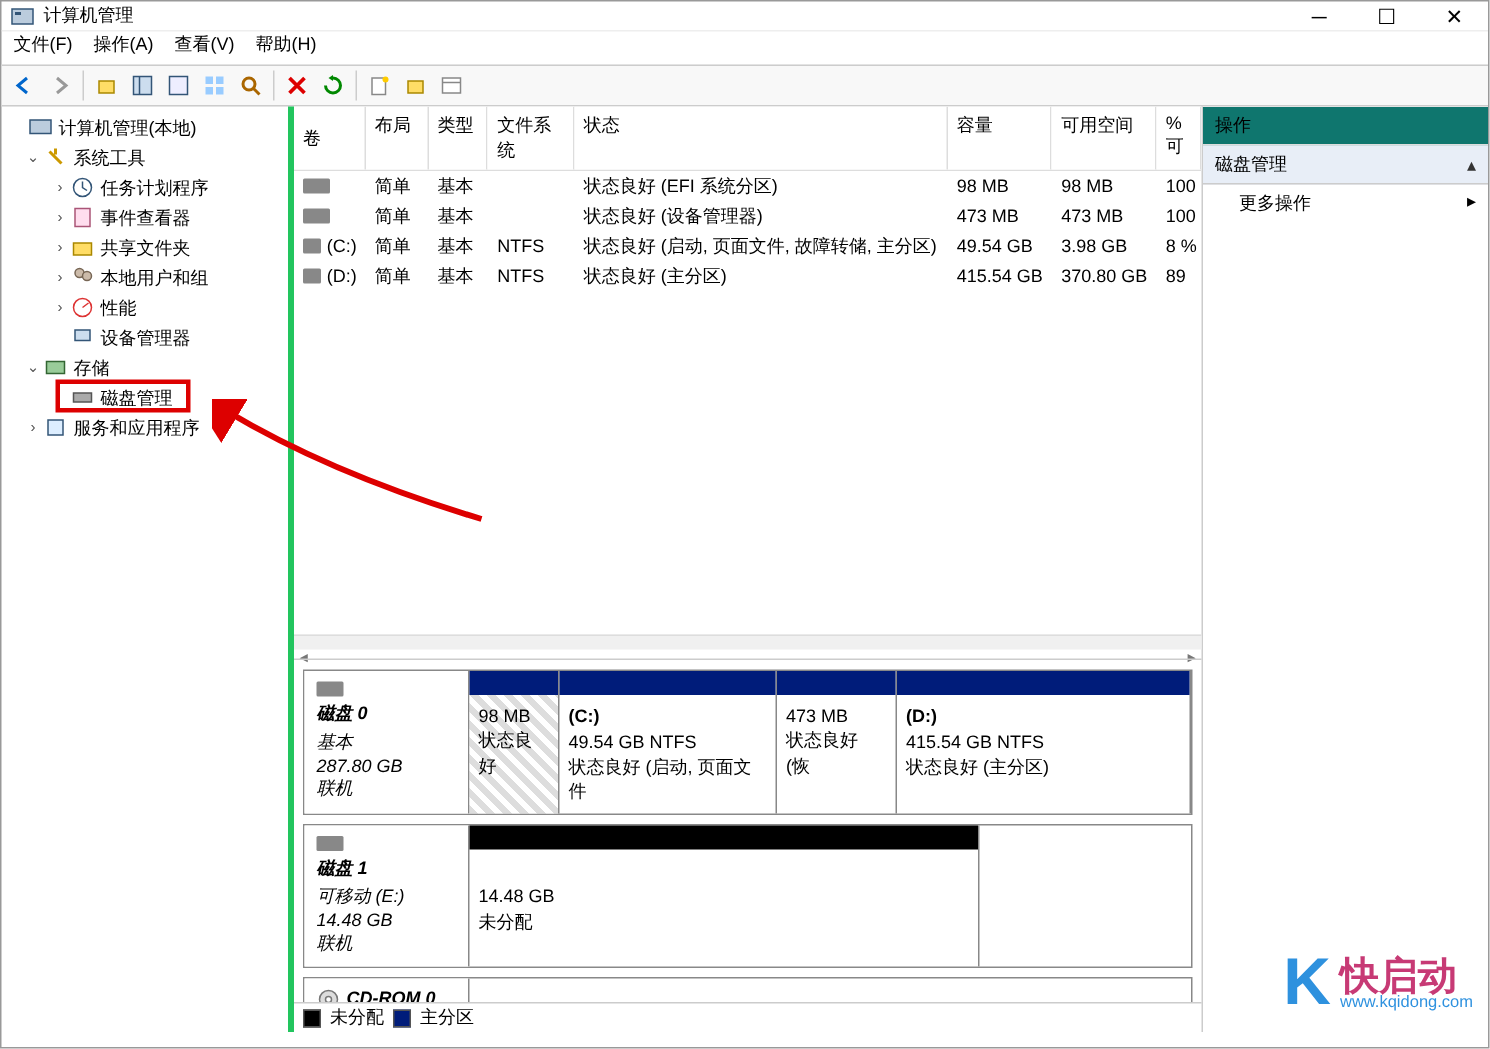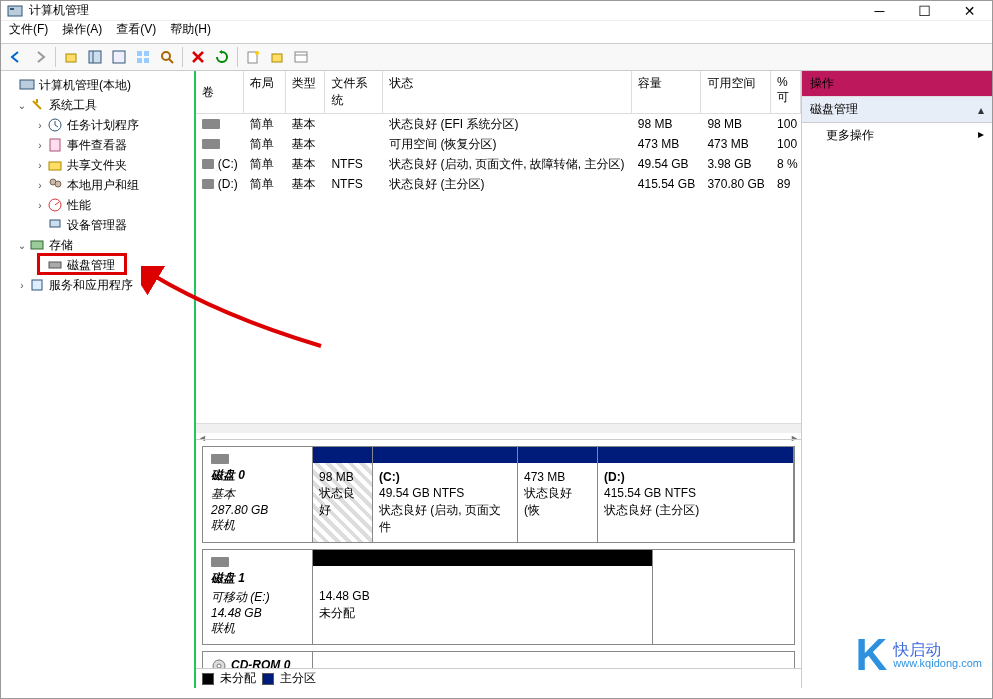--- a/index.html
+++ b/index.html
@@ -11,21 +11,21 @@
 .win-buttons div { width: 45px; height: 29px; display: flex; align-items: center; justify-content: center; font-size: 14px; }
 
 .menubar { height: 22px; display: flex; align-items: flex-start; padding-left: 8px; gap: 14px; }
 .menubar span { cursor: default; }
 
 .toolbar { height: 28px; border-top: 1px solid #ccc; border-bottom: 1px solid #ccc; display: flex; align-items: center; padding: 0 4px; gap: 2px; background: #f8f8f8; }
 .toolbar .tb { width: 22px; height: 22px; display: flex; align-items: center; justify-content: center; border: 1px solid transparent; }
 .toolbar .sep { width: 1px; height: 20px; background: #ccc; margin: 0 2px; }
 
 .content { display: flex; height: calc(100% - 80px); }
-.tree-panel { width: 195px; border-right: 2px solid #22c55e; padding: 4px 0; overflow: auto; }
+.tree-panel { width: 195px; border-right: 4px solid #22c55e; padding: 4px 0; overflow: auto; }
 .tree-row { display: flex; align-items: center; height: 20px; padding-left: 4px; cursor: default; white-space: nowrap; }
 .tree-row .exp { width: 14px; font-size: 10px; color: #555; text-align: center; }
 .tree-row .ticon { width: 16px; height: 16px; margin-right: 4px; display: flex; align-items: center; justify-content: center; }
 .tree-row.sel { position: relative; }
 .highlight-box { position: absolute; border: 3px solid #d00; left: 36px; top: -2px; width: 90px; height: 22px; pointer-events: none; }
 
 .main-panel { flex: 1; display: flex; flex-direction: column; border-right: 1px solid #ccc; min-width: 0; }
 .vol-table { flex: 0 0 auto; max-height: 285px; overflow: hidden; }
 .vol-header { display: flex; background: #fff; border-bottom: 1px solid #ddd; }
 .vol-header div { padding: 4px 6px; border-right: 1px solid #ddd; background: #fff; font-weight: normal; cursor: default; }
@@ -50,31 +50,31 @@
 .part { border-right: 1px solid #888; display: flex; flex-direction: column; }
 .part-header { height: 16px; background: #001c7a; }
 .part-header.black { background: #000; }
 .part-body { flex: 1; padding: 6px; font-size: 11px; line-height: 1.4; overflow: hidden; }
 .part-body.hatched { background: repeating-linear-gradient(45deg,#ddd,#ddd 4px,#fff 4px,#fff 8px); }
 
 .legend { height: 20px; border-top: 1px solid #ccc; display: flex; align-items: center; padding: 0 6px; gap: 6px; font-size: 11px; }
 .legend .sq { width: 12px; height: 12px; border: 1px solid #555; }
 
 .actions-panel { width: 190px; display: flex; flex-direction: column; }
-.actions-head { padding: 4px 8px; background: #be185d; border-bottom: 1px solid #ddd; font-weight: normal; }
+.actions-head { padding: 4px 8px; background: #0f766e; border-bottom: 1px solid #ddd; font-weight: normal; }
 .actions-section { background: #e8eef7; padding: 4px 8px; border-bottom: 1px solid #ccc; display: flex; justify-content: space-between; align-items: center; }
 .actions-section .arrow { color: #333; }
 .actions-item { padding: 4px 8px 4px 24px; display: flex; justify-content: space-between; cursor: default; }
 
 .arrow-annot { position: absolute; left: 140px; top: 265px; pointer-events: none; }
 
 .watermark { position: absolute; right: 10px; bottom: 18px; display: flex; align-items: center; gap: 6px; opacity: 0.85; pointer-events: none; }
 .watermark .k { font-size: 44px; font-weight: bold; color: #0a7ed9; font-family: Arial; }
 .watermark .txt { display: flex; flex-direction: column; line-height: 1; }
-.watermark .big { font-size: 16px; color: #1d4ed8; font-weight: normal; }
+.watermark .big { font-size: 26px; color: #be185d; font-weight: bold; }
 .watermark .small { font-size: 11px; color: #0a7ed9; }
 
 svg { display: block; }
 </style>
 </head>
 <body>
 
 <div class="titlebar">
   <span class="icon">
     <svg width="16" height="16">
@@ -302,21 +302,21 @@
             <div class="c-free">98 MB</div>
             <div class="c-pct">100</div>
           </div>
           <div class="vol-row">
             <div class="c-icon">
               <span class="disk-icon"></span>
             </div>
             <div class="c-lay">简单</div>
             <div class="c-type">基本</div>
             <div class="c-fs"></div>
-            <div class="c-stat">可用空间 (恢复分区)</div>
+            <div class="c-stat">状态良好 (设备管理器)</div>
             <div class="c-cap">473 MB</div>
             <div class="c-free">473 MB</div>
             <div class="c-pct">100</div>
           </div>
           <div class="vol-row">
             <div class="c-icon"><span class="disk-icon"></span>(C:)</div>
             <div class="c-lay">简单</div>
             <div class="c-type">基本</div>
             <div class="c-fs">NTFS</div>
             <div class="c-stat">状态良好 (启动, 页面文件, 故障转储, 主分区)</div>

